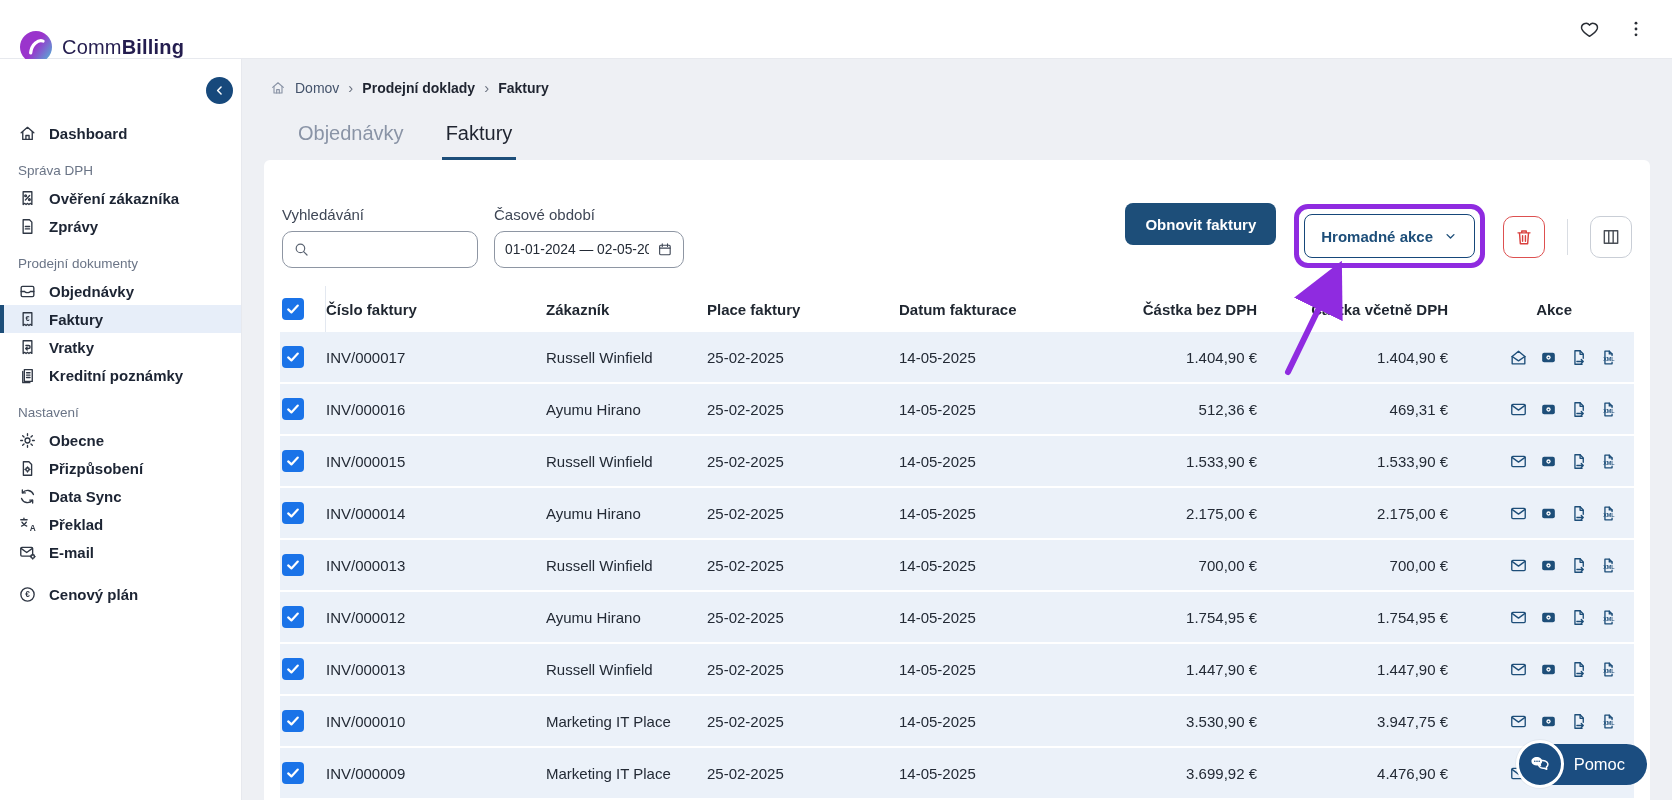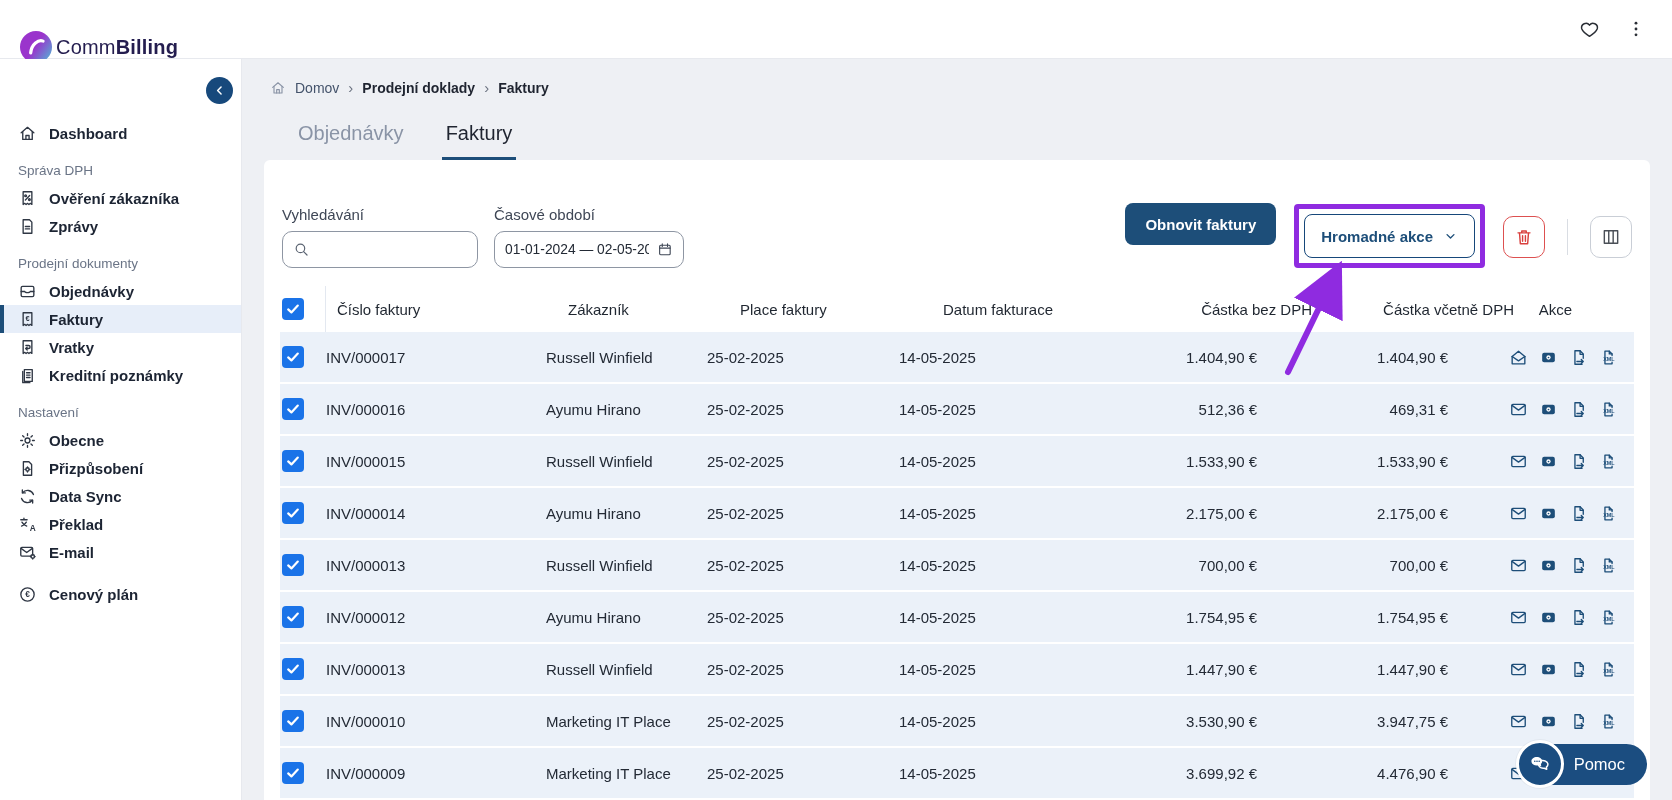--- a/index.html
+++ b/index.html
@@ -2,21 +2,21 @@
 <html><head>
 <meta charset="utf-8">
 <style>
   * { margin:0; padding:0; box-sizing:border-box; }
   html,body { width:1672px; height:800px; overflow:hidden; }
   body { font-family:"Liberation Sans", sans-serif; background:#eef0f4; color:#232a35; }
   .app { position:relative; width:1672px; height:800px; display:flex; flex-direction:column; }
 
   
   .topbar { height:59px; background:#fff; border-bottom:1px solid #e7e9ee; display:flex; align-items:center; justify-content:space-between; padding:0 20px; flex:0 0 auto; }
-  .brand { display:flex; align-items:center; gap:4px;margin-top:36px; }
+  .brand { display:flex; align-items:center; gap:10px;margin-top:36px; }
   .brand-circle { width:32px; height:32px; border-radius:50%; background:linear-gradient(125deg,#9a34cc 48%,#4cc0d6); position:relative; overflow:hidden; }
   .brand-circle svg { position:absolute; inset:0; width:100%; height:100%; }
   .brand-text { font-size:20px; color:#241d4f; letter-spacing:.2px; }
   .brand-text b { font-weight:700; }
   .topbar-right { display:flex; align-items:center; gap:26px; padding-right:6px; }
 
   
   .shell { flex:1; display:flex; min-height:0; }
 
   
@@ -50,33 +50,33 @@
   .fgroup { display:flex; flex-direction:column; gap:8px; }
   .flabel { font-size:15px; color:#3f4756; }
   .finput { height:37px; border:1px solid #8e96a3; border-radius:10px; background:#fff; display:flex; align-items:center; padding:0 10px; gap:8px; }
   .search-box { width:196px; }
   .search-box input { border:none; outline:none; flex:1; min-width:0; font:inherit; font-size:14px; background:transparent; }
   .search-box .ic { width:17px; height:17px; color:#5b6472; }
   .date-box { width:190px; font-size:13.8px; color:#232a35; white-space:nowrap; }
   .date-box .ic { width:17px; height:17px; color:#3f4756; margin-left:auto; }
   .filters-spacer { flex:1; }
   .btn-primary { height:42px; background:#1d4e79; color:#fff; font-weight:700; font-size:15px; border:none; border-radius:8px; padding:0 20px; cursor:pointer; }
-  .anno-box { border:5px solid #8f2be0; border-radius:4px; padding:5px; margin:0 2px; }
+  .anno-box { border:5px solid #8f2be0; border-radius:14px; padding:5px; margin:0 2px; }
   .btn-outline { height:44px; background:#fff; color:#1d4e79; font-weight:700; font-size:15px; border:1.5px solid #16477a; border-radius:8px; padding:0 16px; cursor:pointer; display:flex; align-items:center; gap:10px; }
   .btn-outline .ic { width:15px; height:15px; }
   .btn-square { width:42px; height:42px; border-radius:10px; background:#fff; display:flex; align-items:center; justify-content:center; cursor:pointer; }
   .btn-trash { border:1.5px solid #dd5050; color:#d9403e; }
   .btn-cols  { border:1.5px solid #c9ced6; color:#4a4f57; }
   .btn-square .ic { width:20px; height:20px; }
   .vdivider { width:1px; height:36px; background:#d9dde3; margin:0 6px; align-self:center; }
 
   
   .table { margin-top:18px; }
   .trow, .thead { display:grid; grid-template-columns:46px 220px 161px 192px 186px 176px 191px 1fr; align-items:center; }
-  .thead { height:46px; font-size:15px; font-weight:400; color:#1f2630; background:#fff;gap:11px; }
+  .thead { height:46px; font-size:15px; font-weight:700; color:#1f2630; background:#fff; }
   .thead .hcell-cb { height:100%; display:flex; align-items:center; border-right:1px solid #e3e8f0; }
   .trow { height:50px; background:#ebf1f9; margin-bottom:2px; font-size:15px; color:#232a35; }
   .num { text-align:right; padding-right:4px; }
   .akce-h { text-align:right; padding-right:62px; }
   .akce-cell { display:flex; justify-content:flex-end; gap:11px; padding-right:16px; }
   .akce-cell .ic { width:19px; height:19px; color:#1d4e79; cursor:pointer; }
   .cb { width:22px; height:22px; border-radius:4px; background:#1a73e8; color:#fff; display:flex; align-items:center; justify-content:center; font-size:15px; cursor:pointer; margin-left:2px; }
   .cb svg { width:14px; height:14px; }
 
   

